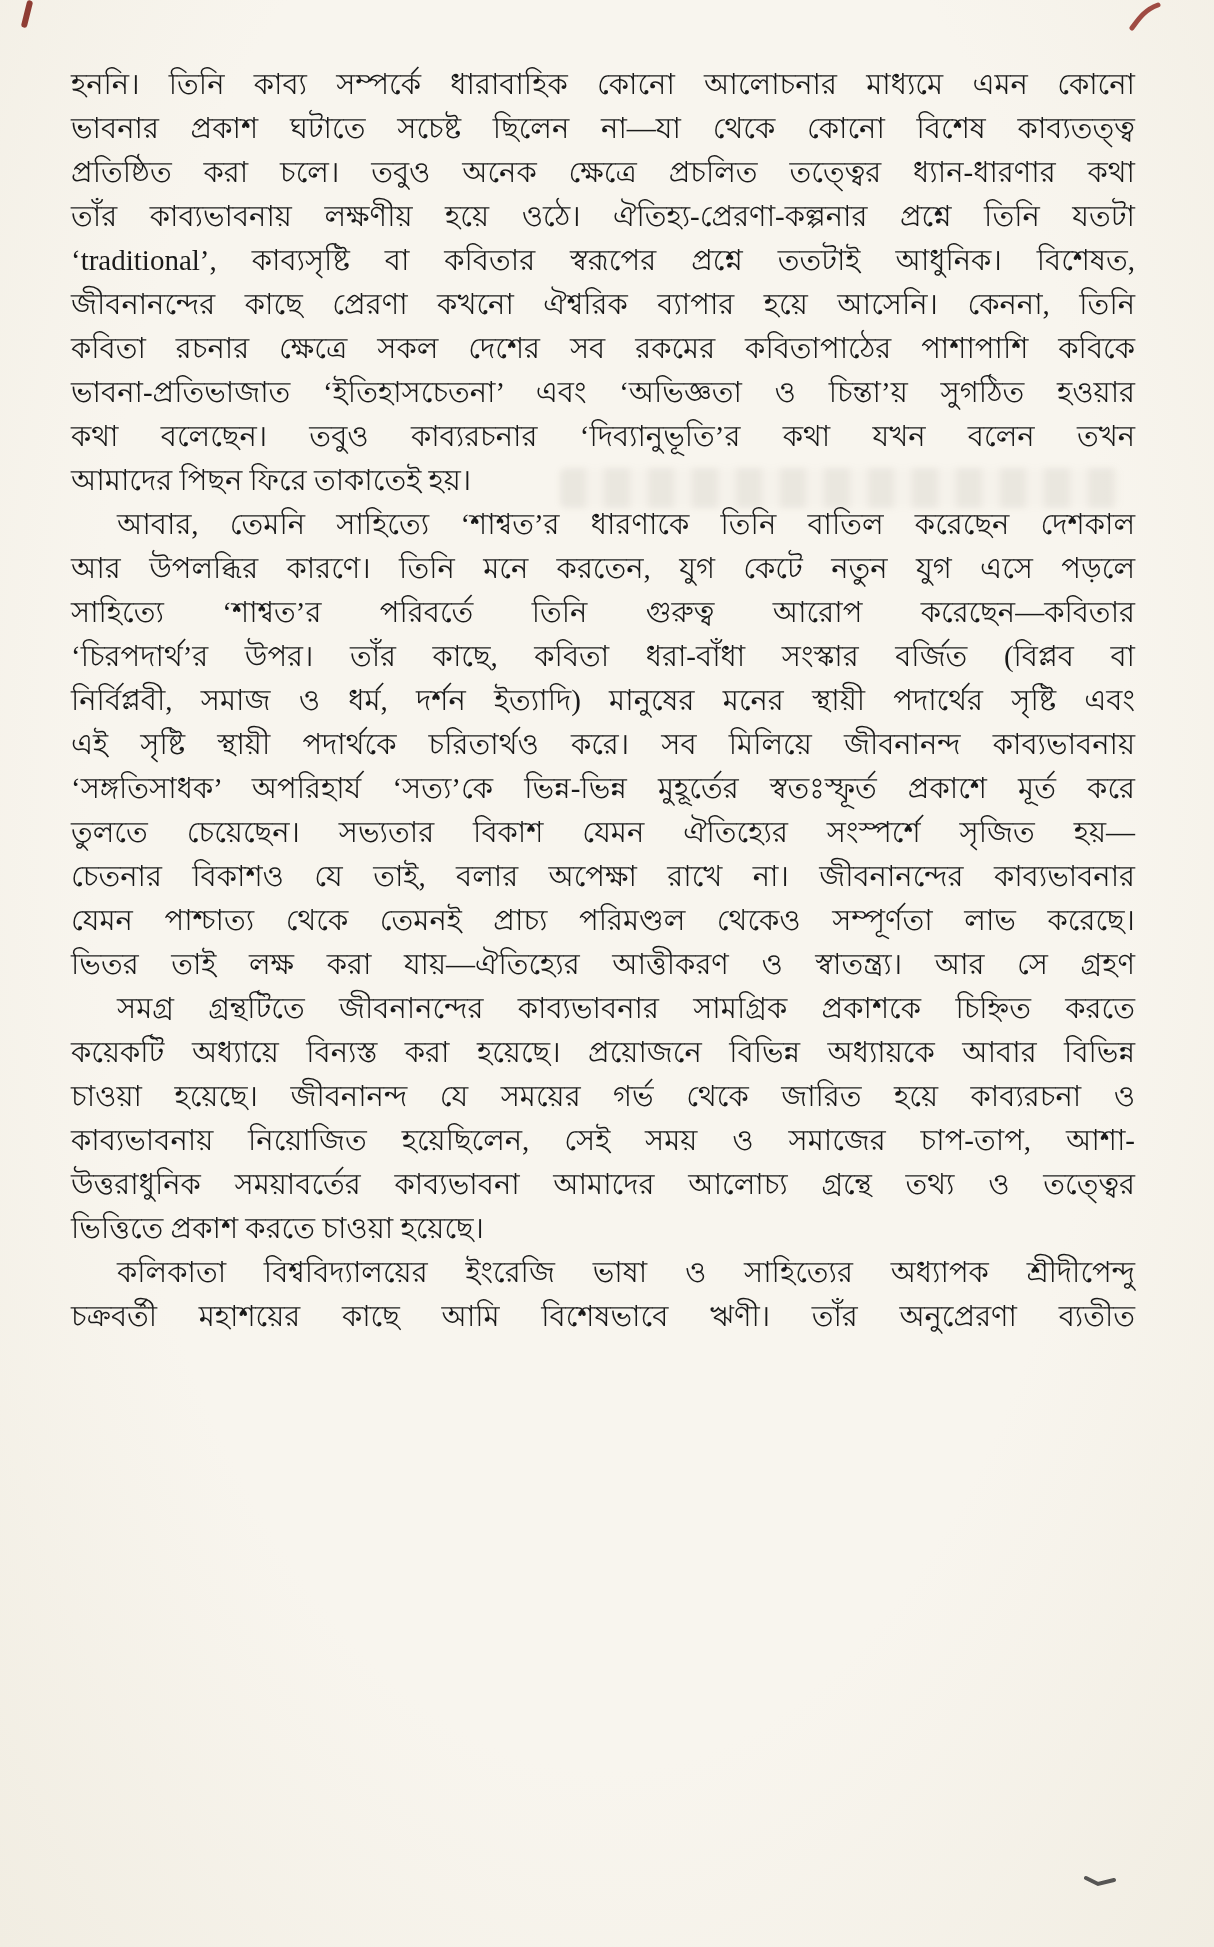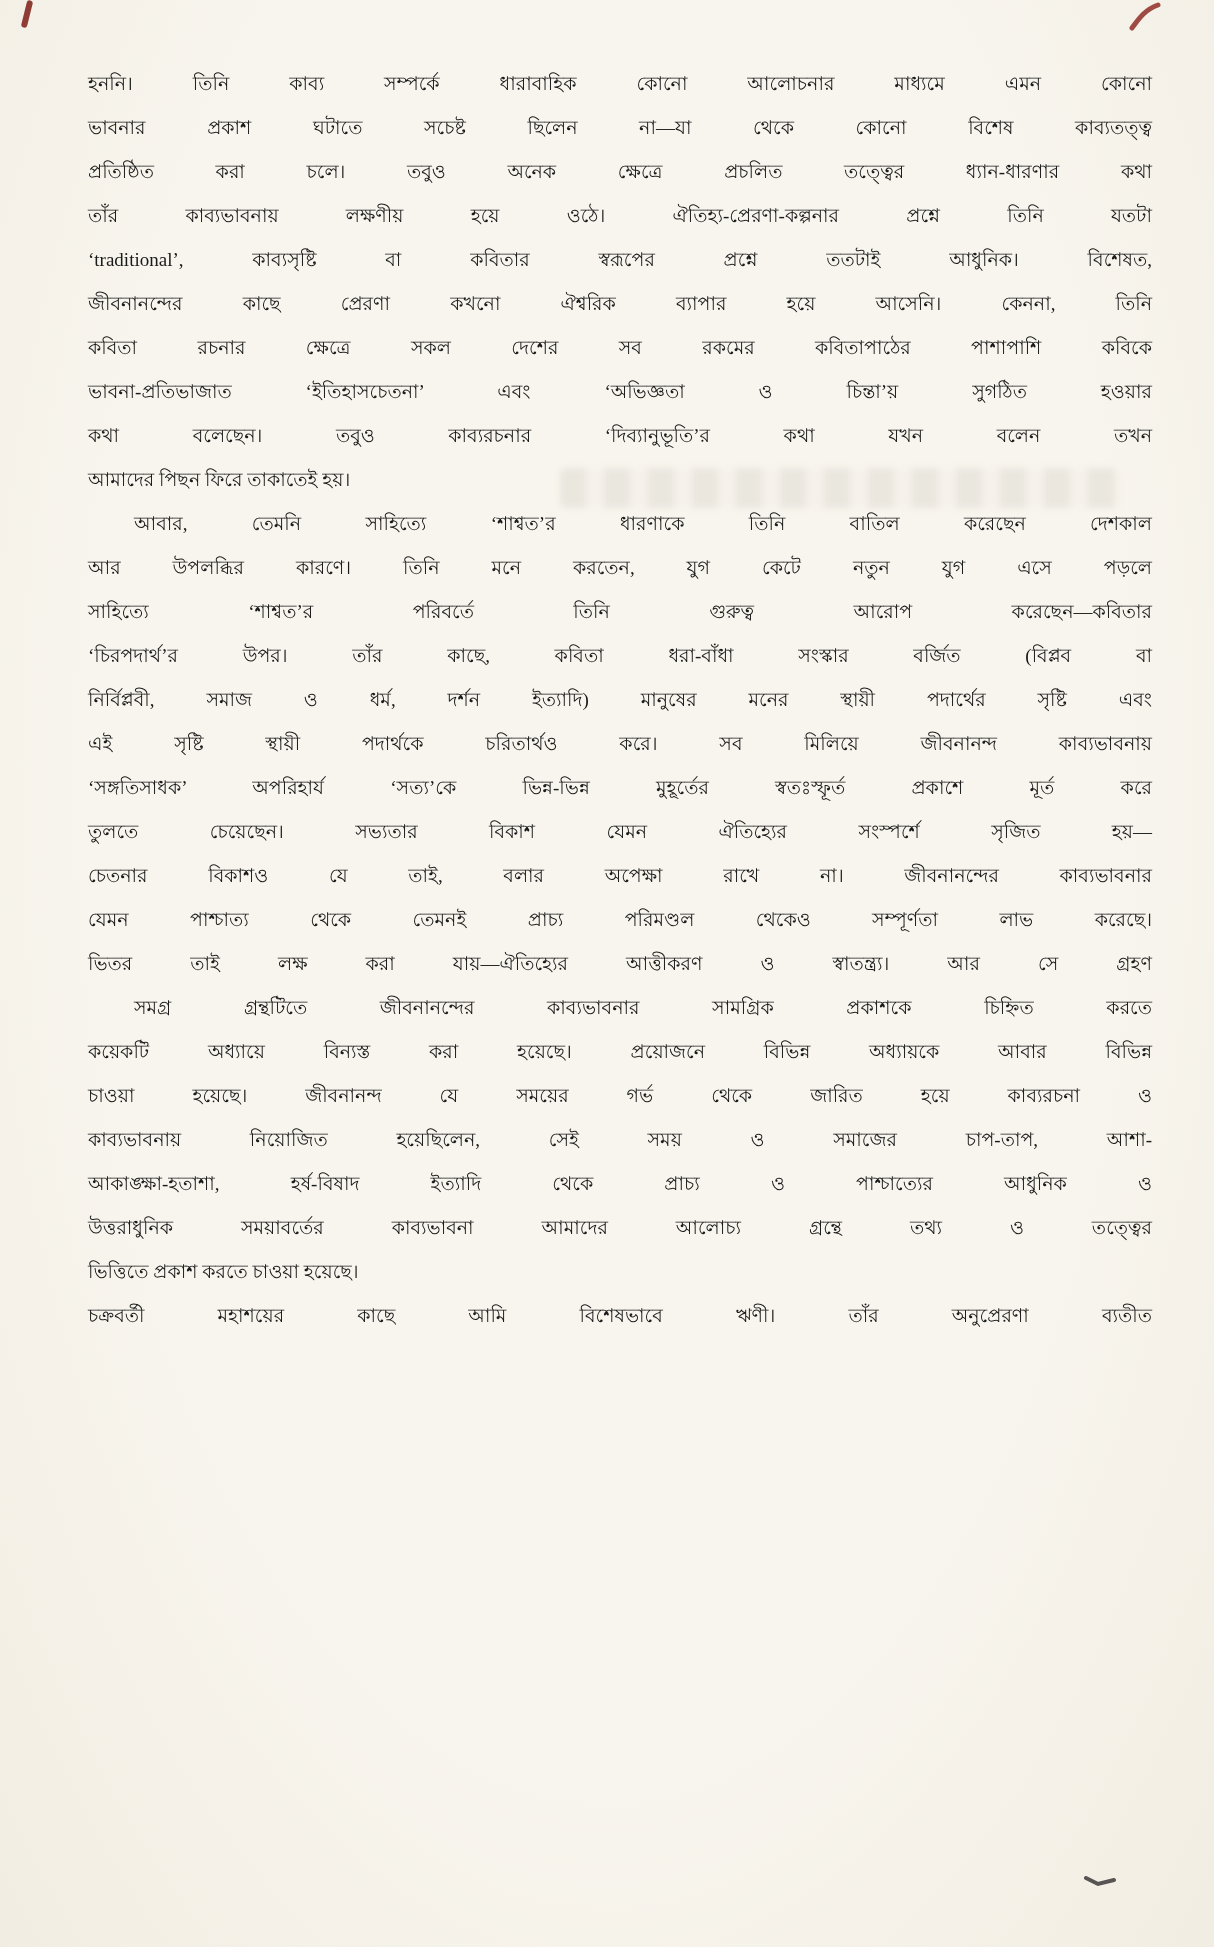--- a/index.html
+++ b/index.html
@@ -9,25 +9,25 @@
     width: 1214px;
     height: 1947px;
     margin: 0 auto;
     background:
       radial-gradient(ellipse at 50% 40%, #f8f5ee 60%, #f1ede2 100%);
     overflow: hidden;
     font-family: "Liberation Serif", "DejaVu Serif", serif;
   }
   .text-block {
     position: absolute;
-    left: 88px;
+    left: 71px;
     top: 62px;
     width: 1064px;
     color: #1a1a1a;
-    font-size: 19px;
+    font-size: 29px;
     line-height: 44px;
   }
   .paragraph { margin: 0; }
   .line {
     text-align: justify;
     text-align-last: justify;
     -moz-text-align-last: justify;
     min-height: 44px;
   }
   .line.lastline {
@@ -107,25 +107,25 @@
         <div class="line">তুলতে চেয়েছেন। সভ্যতার বিকাশ যেমন ঐতিহ্যের সংস্পর্শে সৃজিত হয়—</div>
         <div class="line">চেতনার বিকাশও যে তাই, বলার অপেক্ষা রাখে না। জীবনানন্দের কাব্যভাবনার</div>
         <div class="line">যেমন পাশ্চাত্য থেকে তেমনই প্রাচ্য পরিমণ্ডল থেকেও সম্পূর্ণতা লাভ করেছে।</div>
         <div class="line">ভিতর তাই লক্ষ করা যায়—ঐতিহ্যের আত্তীকরণ ও স্বাতন্ত্র্য। আর সে গ্রহণ</div>
       </div>
       <div class="paragraph">
         <div class="line indent">সমগ্র গ্রন্থটিতে জীবনানন্দের কাব্যভাবনার সামগ্রিক প্রকাশকে চিহ্নিত করতে</div>
         <div class="line">কয়েকটি অধ্যায়ে বিন্যস্ত করা হয়েছে। প্রয়োজনে বিভিন্ন অধ্যায়কে আবার বিভিন্ন</div>
         <div class="line">চাওয়া হয়েছে। জীবনানন্দ যে সময়ের গর্ভ থেকে জারিত হয়ে কাব্যরচনা ও</div>
         <div class="line">কাব্যভাবনায় নিয়োজিত হয়েছিলেন, সেই সময় ও সমাজের চাপ-তাপ, আশা-</div>
-        <div class="line">আকাঙ্ক্ষা-হতাশা, হর্ষ-বিষাদ ইত্যাদি থেকে প্রাচ্য ও পাশ্চাত্যের আধুনিক ও</div>
         <div class="line">উত্তরাধুনিক সময়াবর্তের কাব্যভাবনা আমাদের আলোচ্য গ্রন্থে তথ্য ও তত্ত্বের</div>
         <div class="line lastline">ভিত্তিতে প্রকাশ করতে চাওয়া হয়েছে।</div>
       </div>
       <div class="paragraph">
+        <div class="line indent">কলিকাতা বিশ্ববিদ্যালয়ের ইংরেজি ভাষা ও সাহিত্যের অধ্যাপক শ্রীদীপেন্দু</div>
         <div class="line">চক্রবর্তী মহাশয়ের কাছে আমি বিশেষভাবে ঋণী। তাঁর অনুপ্রেরণা ব্যতীত</div>
       </div>
     </div>
 
   <div class="mark mark-br">
     <svg width="34" height="22" viewBox="0 0 34 22" aria-hidden="true">
       <path d="M2 6 L 14 12 L 30 8" stroke="#3a3a3a" stroke-width="4" fill="none" stroke-linecap="round" opacity="0.85"></path>
     </svg>
   </div>
 

